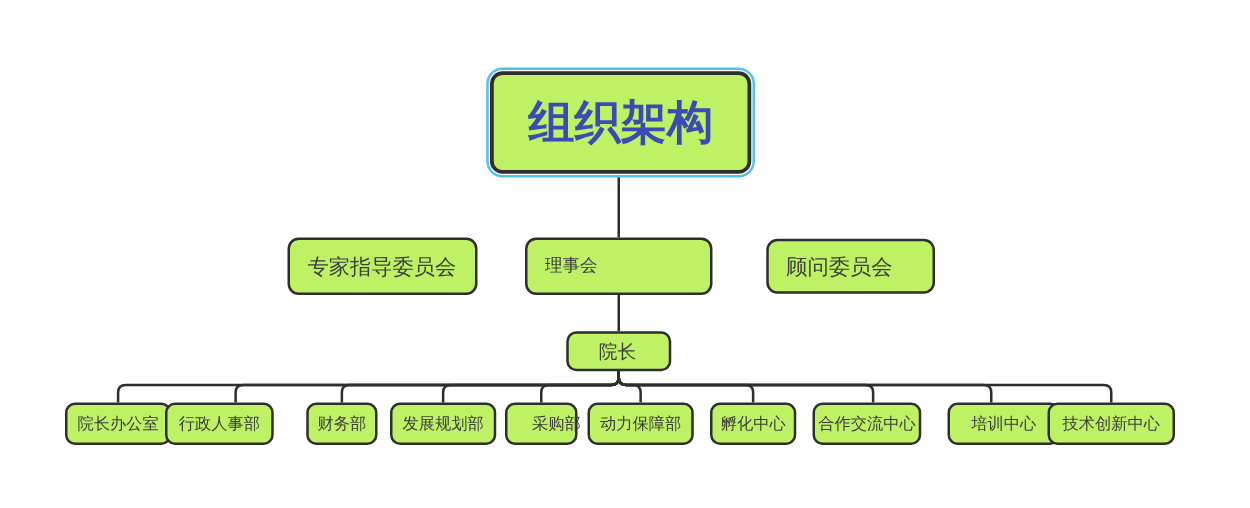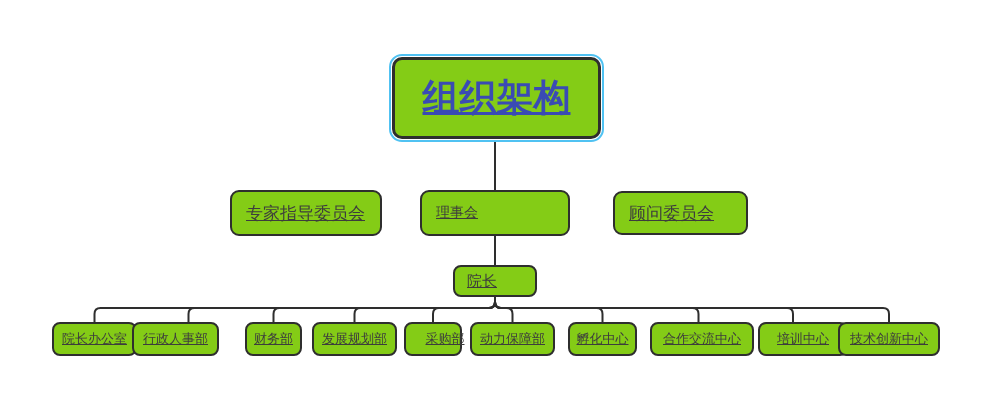--- a/index.html
+++ b/index.html
@@ -9,50 +9,50 @@
     --text:#3D3D3D;
   }
   *{box-sizing:border-box;margin:0;padding:0;}
   html,body{width:1000px;height:406px;background:#ffffff;overflow:hidden;}
   body{position:relative;font-family:"Liberation Sans","DejaVu Sans",sans-serif;}
 
   .connectors{position:absolute;left:0;top:0;z-index:0;}
   .connectors path{stroke:var(--border);stroke-width:2;fill:none;}
 
   .node{
-    position:absolute;z-index:1;background:#84cc16;
+    position:absolute;z-index:1;background:#bef264;
     border:2px solid var(--border);
     display:flex;align-items:center;
-    color:var(--text);white-space:nowrap;text-decoration:underline;
+    color:var(--text);white-space:nowrap;
   }
 
   .title-node{
     left:392px;top:57px;width:209px;height:82px;
     border-width:3px;border-radius:10px;
     outline:2px solid var(--selection);outline-offset:1px;
     justify-content:center;
     font-size:37px;font-weight:bold;color:var(--title-color);
   }
 
   .node-md{height:46px;border-radius:9px;padding-left:14px;font-size:17px;}
   .node-expert{left:230px;top:190px;width:152px;}
   .node-council{left:420px;top:190px;width:150px;font-size:14px;}
   .node-advisory{left:613px;top:191px;width:135px;height:44px;}
 
-  .node-dean{left:453px;top:265px;width:84px;height:32px;border-radius:8px;padding-left:12px;font-size:15px;}
+  .node-dean{left:453px;top:265px;width:84px;height:32px;border-radius:8px;padding-left:24px;font-size:15px;}
 
   .node-sm{top:322px;height:34px;border-radius:8px;justify-content:center;font-size:13px;}
   .dept-0{left:52px;width:85px;}
   .dept-1{left:132px;width:87px;}
   .dept-2{left:245px;width:57px;}
   .dept-3{left:312px;width:85px;}
   .dept-4{left:404px;width:58px;padding-left:24px;}
   .dept-5{left:470px;width:85px;}
   .dept-6{left:568px;width:69px;}
-  .dept-7{left:650px;width:104px;}
+  .dept-7{left:650px;width:87px;}
   .dept-8{left:758px;width:90px;}
   .dept-9{left:838px;width:102px;}
 </style>
 </head>
 <body>
 
 <svg class="connectors" width="1000" height="406" viewBox="0 0 1000 406" aria-hidden="true">
   <path d="M495 141 L495 190"></path>
   <path d="M495 236 L495 265"></path>
   <path d="M495 297 L495 302 Q495 308 489 308 L100.5 308 Q94.5 308 94.5 314 L94.5 322"></path>

